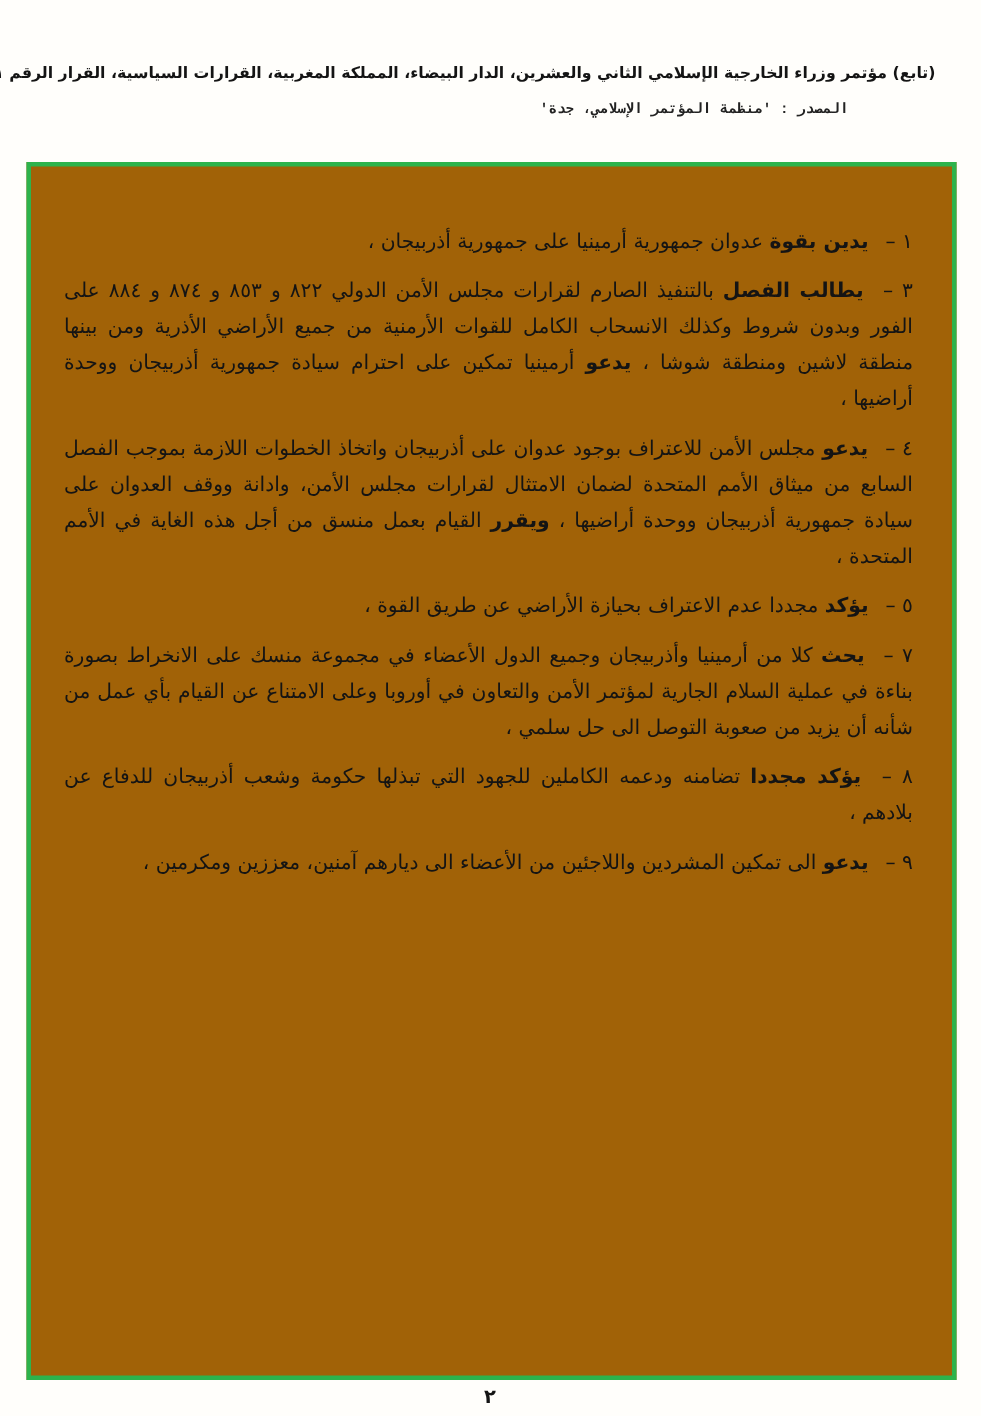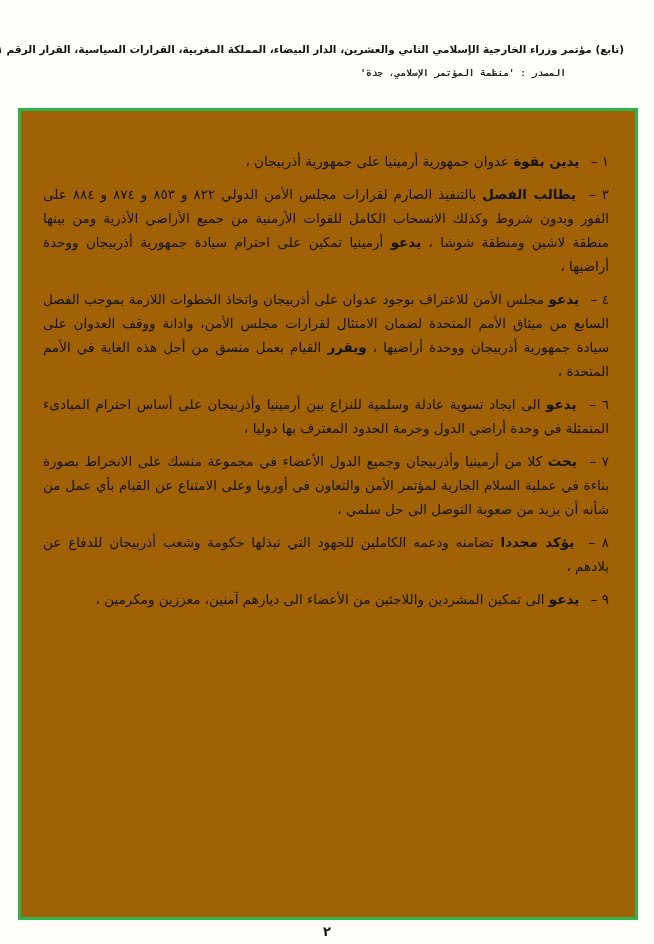--- a/index.html
+++ b/index.html
@@ -100,24 +100,24 @@
 
 
   <li class="item">
     <span class="num">٣ – </span><span class="text"><span class="bold">يطالب الفصل</span><span> بالتنفيذ الصارم لقرارات مجلس الأمن الدولي ٨٢٢ و ٨٥٣ و ٨٧٤ و ٨٨٤ على الفور وبدون شروط وكذلك الانسحاب الكامل للقوات الأرمنية من جميع الأراضي الأذرية ومن بينها منطقة لاشين ومنطقة شوشا ، </span><span class="bold">يدعو</span><span> أرمينيا تمكين على احترام سيادة جمهورية أذربيجان ووحدة أراضيها ،</span></span>
   </li>
 
   <li class="item">
     <span class="num">٤ – </span><span class="text"><span class="bold">يدعو</span><span> مجلس الأمن للاعتراف بوجود عدوان على أذربيجان واتخاذ الخطوات اللازمة بموجب الفصل السابع من ميثاق الأمم المتحدة لضمان الامتثال لقرارات مجلس الأمن، وادانة ووقف العدوان على سيادة جمهورية أذربيجان ووحدة أراضيها ، </span><span class="bold">ويقرر</span><span> القيام بعمل منسق من أجل هذه الغاية في الأمم المتحدة ،</span></span>
   </li>
 
+  <li class="item">
+    <span class="num">٥ – </span><span class="text"><span class="bold">يؤكد</span><span> مجددا عدم الاعتراف بحيازة الأراضي عن طريق القوة ،</span></span>
+  </li>
 
-  <li class="item">
-    <span class="num">٦ – </span><span class="text"><span class="bold">يدعو</span><span> الى ايجاد تسوية عادلة وسلمية للنزاع بين أرمينيا وأذربيجان على أساس احترام المبادىء المتمثلة في وحدة أراضي الدول وحرمة الحدود المعترف بها دوليا ،</span></span>
-  </li>
 
   <li class="item">
     <span class="num">٧ – </span><span class="text"><span class="bold">يحث</span><span> كلا من أرمينيا وأذربيجان وجميع الدول الأعضاء في مجموعة منسك على الانخراط بصورة بناءة في عملية السلام الجارية لمؤتمر الأمن والتعاون في أوروبا وعلى الامتناع عن القيام بأي عمل من شأنه أن يزيد من صعوبة التوصل الى حل سلمي ،</span></span>
   </li>
 
   <li class="item">
     <span class="num">٨ – </span><span class="text"><span class="bold">يؤكد مجددا</span><span> تضامنه ودعمه الكاملين للجهود التي تبذلها حكومة وشعب أذربيجان للدفاع عن بلادهم ،</span></span>
   </li>
 
   <li class="item">

